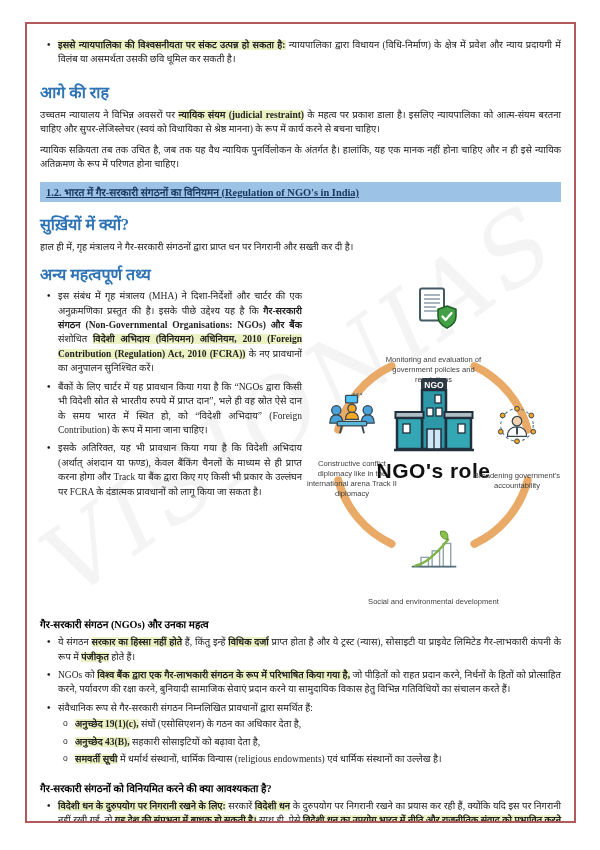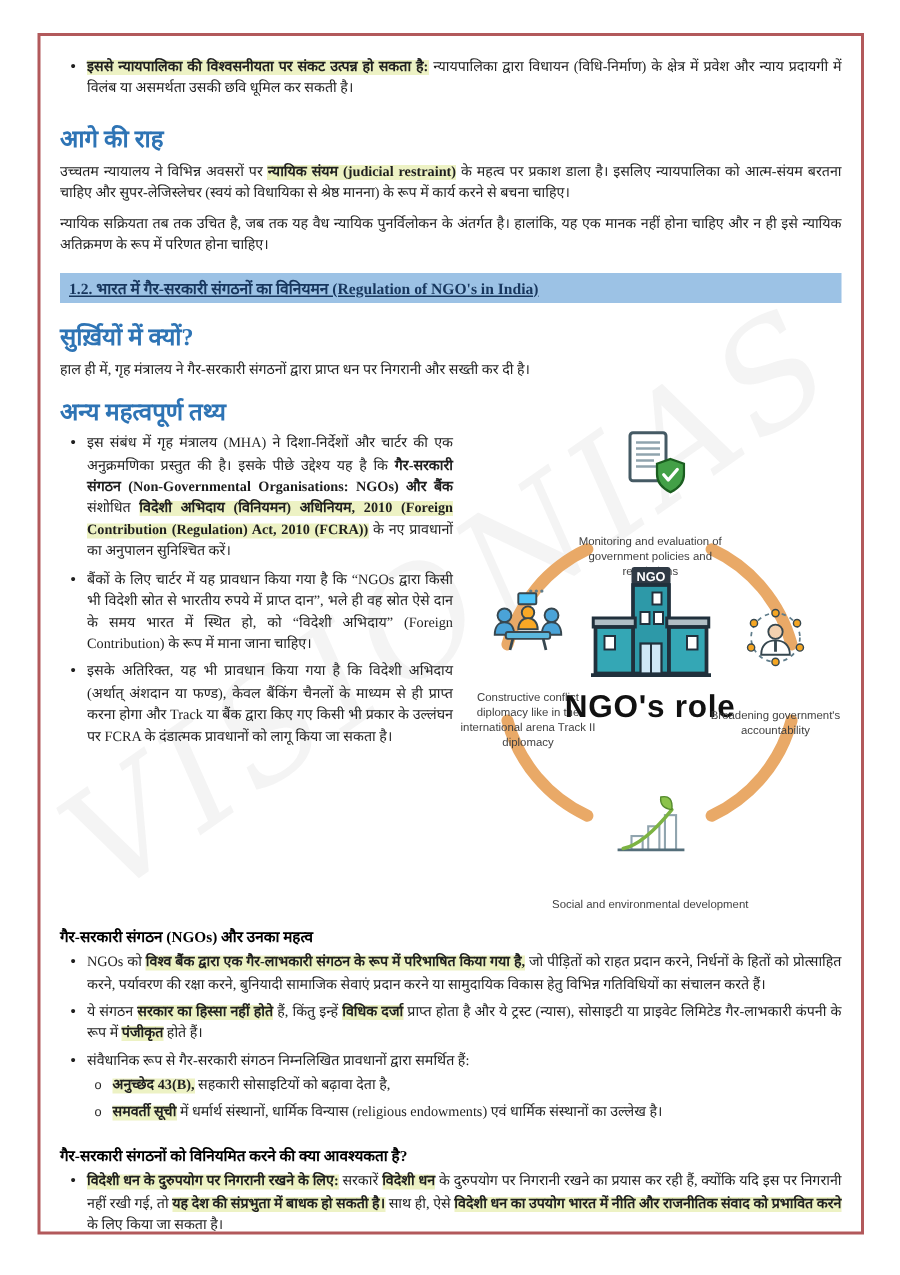--- a/index.html
+++ b/index.html
@@ -160,25 +160,26 @@
             <path d="M8 43 C 18 41 30 31 43 15" fill="none" stroke="#7cb342" stroke-width="2.5" stroke-linecap="round"></path>
             <path d="M43 15 q -9 -1 -8 -9 q 9 -2 8 9 z" fill="#8bc34a" stroke="#558b2f" stroke-width="1"></path>
           </svg>
           <div class="caption">Social and environmental development</div>
         </div>
       </div>
     </div>
 
     <div class="h-black">गैर-सरकारी संगठन (NGOs) और उनका महत्व</div>
     <ul class="main">
+      <li><span>ये संगठन </span><span class="b h">सरकार का हिस्सा नहीं होते</span><span> हैं, किंतु इन्हें </span><span class="b h">विधिक दर्जा</span><span> प्राप्त होता है और ये ट्रस्ट (न्यास), सोसाइटी या प्राइवेट लिमिटेड गैर-लाभकारी कंपनी के रूप में </span><span class="b h">पंजीकृत</span><span> होते हैं।</span></li>
       <li><span>NGOs को </span><span class="b h">विश्व बैंक द्वारा एक गैर-लाभकारी संगठन के रूप में परिभाषित किया गया है,</span><span> जो पीड़ितों को राहत प्रदान करने, निर्धनों के हितों को प्रोत्साहित करने, पर्यावरण की रक्षा करने, बुनियादी सामाजिक सेवाएं प्रदान करने या सामुदायिक विकास हेतु विभिन्न गतिविधियों का संचालन करते हैं।</span></li>
-      <li><span>ये संगठन </span><span class="b h">सरकार का हिस्सा नहीं होते</span><span> हैं, किंतु इन्हें </span><span class="b h">विधिक दर्जा</span><span> प्राप्त होता है और ये ट्रस्ट (न्यास), सोसाइटी या प्राइवेट लिमिटेड गैर-लाभकारी कंपनी के रूप में </span><span class="b h">पंजीकृत</span><span> होते हैं।</span></li>
       <li>
         <span><span>संवैधानिक रूप से गैर-सरकारी संगठन निम्नलिखित प्रावधानों द्वारा समर्थित हैं:</span></span>
         <ul class="sub">
+          <li><span class="b h">अनुच्छेद 19(1)(c),</span><span> संघों (एसोसिएशन) के गठन का अधिकार देता है,</span></li>
           <li><span class="b h">अनुच्छेद 43(B),</span><span> सहकारी सोसाइटियों को बढ़ावा देता है,</span></li>
           <li><span class="b h">समवर्ती सूची</span><span> में धर्मार्थ संस्थानों, धार्मिक विन्यास (religious endowments) एवं धार्मिक संस्थानों का उल्लेख है।</span></li>
         </ul>
       </li>
     </ul>
 
     <div class="h-black">गैर-सरकारी संगठनों को विनियमित करने की क्या आवश्यकता है?</div>
     <ul class="main">
       <li><span class="b h">विदेशी धन के दुरुपयोग पर निगरानी रखने के लिए:</span><span> सरकारें </span><span class="b h">विदेशी धन</span><span> के दुरुपयोग पर निगरानी रखने का प्रयास कर रही हैं, क्योंकि यदि इस पर निगरानी नहीं रखी गई, तो </span><span class="b h">यह देश की संप्रभुता में बाधक हो सकती है।</span><span> साथ ही, ऐसे </span><span class="b h">विदेशी धन का उपयोग भारत में नीति और राजनीतिक संवाद को प्रभावित करने</span><span> के लिए किया जा सकता है।</span></li>
     </ul>

